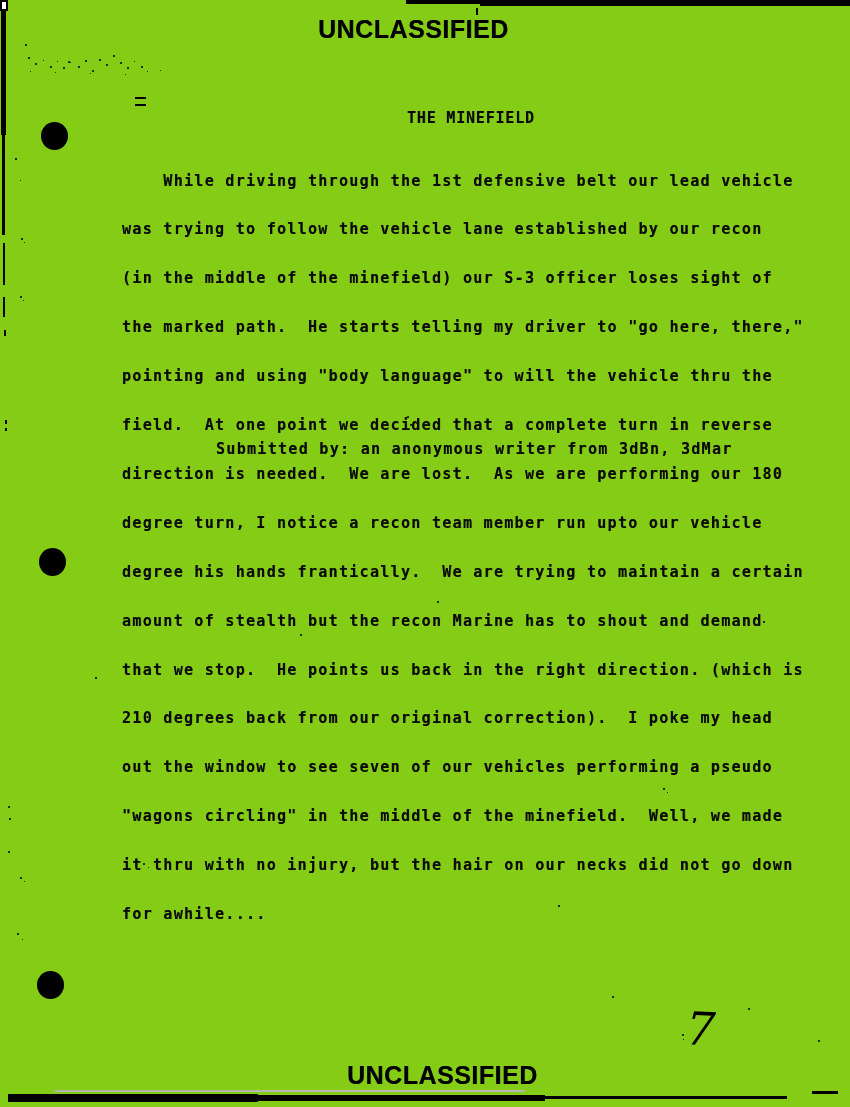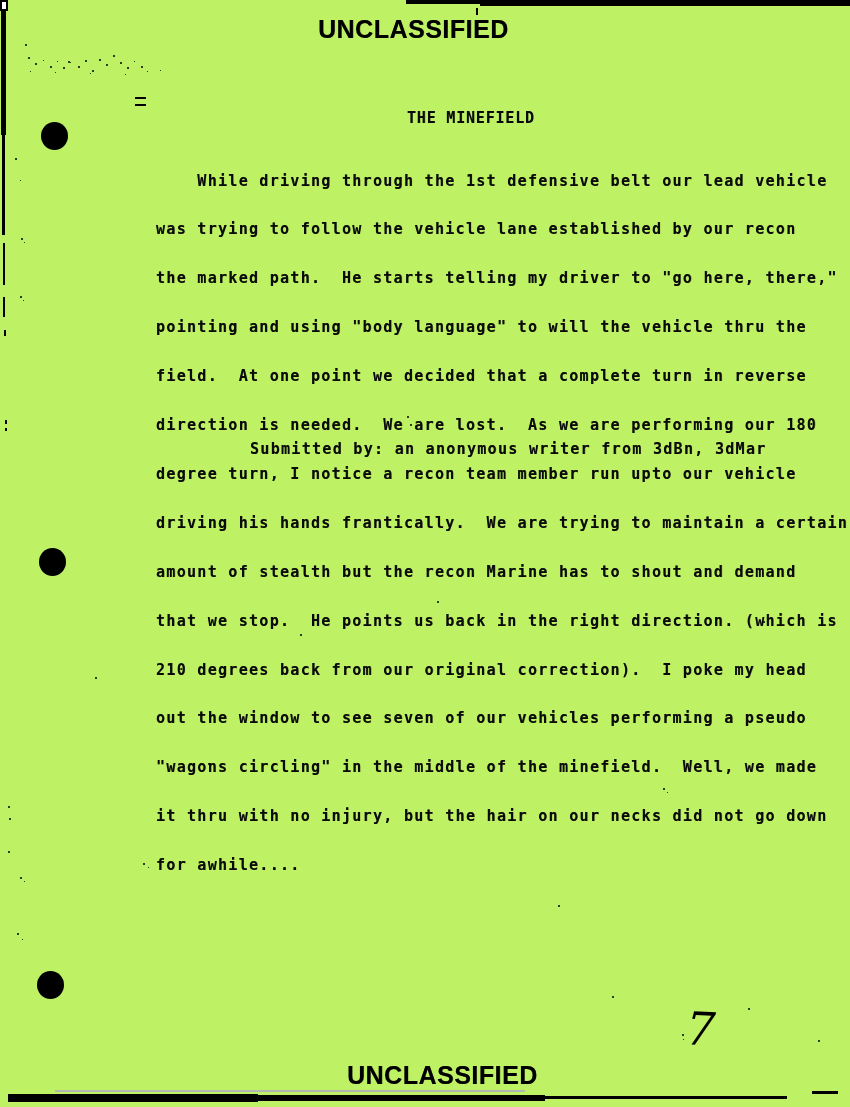--- a/index.html
+++ b/index.html
@@ -1,19 +1,19 @@
 <!DOCTYPE html>
 <html><head>
 <meta charset="utf-8">
 <style>
   html,body{margin:0;padding:0;background:#e8e8e8;}
   .page{
     position:relative;
     width:850px;height:1107px;
-    background:#bef264;
+    background:#84cc16;
     overflow:hidden;
     font-family:"DejaVu Sans Mono", monospace;
     color:#000;
   }
   
   .banner{
     position:absolute;
     font-family:"Liberation Sans", sans-serif;
     font-weight:bold;
     font-size:25px;
@@ -27,21 +27,20 @@
 
   
   .typew{
     font-family:"DejaVu Sans Mono", monospace;
     font-weight:bold;
     font-size:15px;
     letter-spacing:1.3px;
     color:#0a0a0a;
     text-shadow:0.3px 0.3px 0 rgba(0,0,0,0.45);
     white-space:pre;
-    margin-left:34px;
   }
   .doc-title{position:absolute;left:405px;top:107px;margin:2px;letter-spacing:0.8px;}
   .doc-body{position:absolute;left:122px;top:140px;line-height:16.3px;}
   .doc-body .bline{height:16.3px;}
   .doc-byline{position:absolute;left:216px;top:440px;}
 
   
   .pagenum{
     position:absolute;left:686px;top:1002px;
     font-family:"DejaVu Serif", serif;
@@ -134,26 +133,27 @@
 
   <div class="hole h1"></div>
   <div class="hole h2"></div>
   <div class="hole h3"></div>
 
   <h1 class="typew doc-title">THE MINEFIELD</h1>
 
   <div class="typew doc-body">
     <div class="bline">    While driving through the 1st defensive belt our lead vehicle</div>
     <div class="bline">was trying to follow the vehicle lane established by our recon</div>
+    <div class="bline">(in the middle of the minefield) our S-3 officer loses sight of</div>
     <div class="bline">the marked path.  He starts telling my driver to "go here, there,"</div>
     <div class="bline">pointing and using "body language" to will the vehicle thru the</div>
     <div class="bline">field.  At one point we decided that a complete turn in reverse</div>
     <div class="bline">direction is needed.  We are lost.  As we are performing our 180</div>
     <div class="bline">degree turn, I notice a recon team member run upto our vehicle</div>
-    <div class="bline">driving his hands frantically.  We are trying to maintain a certain</div>
+    <div class="bline">degree his hands frantically.  We are trying to maintain a certain</div>
     <div class="bline">amount of stealth but the recon Marine has to shout and demand</div>
     <div class="bline">that we stop.  He points us back in the right direction. (which is</div>
     <div class="bline">210 degrees back from our original correction).  I poke my head</div>
     <div class="bline">out the window to see seven of our vehicles performing a pseudo</div>
     <div class="bline">"wagons circling" in the middle of the minefield.  Well, we made</div>
     <div class="bline">it thru with no injury, but the hair on our necks did not go down</div>
     <div class="bline">for awhile....</div>
   </div>
 
   <div class="typew doc-byline">Submitted by: an anonymous writer from 3dBn, 3dMar</div>

